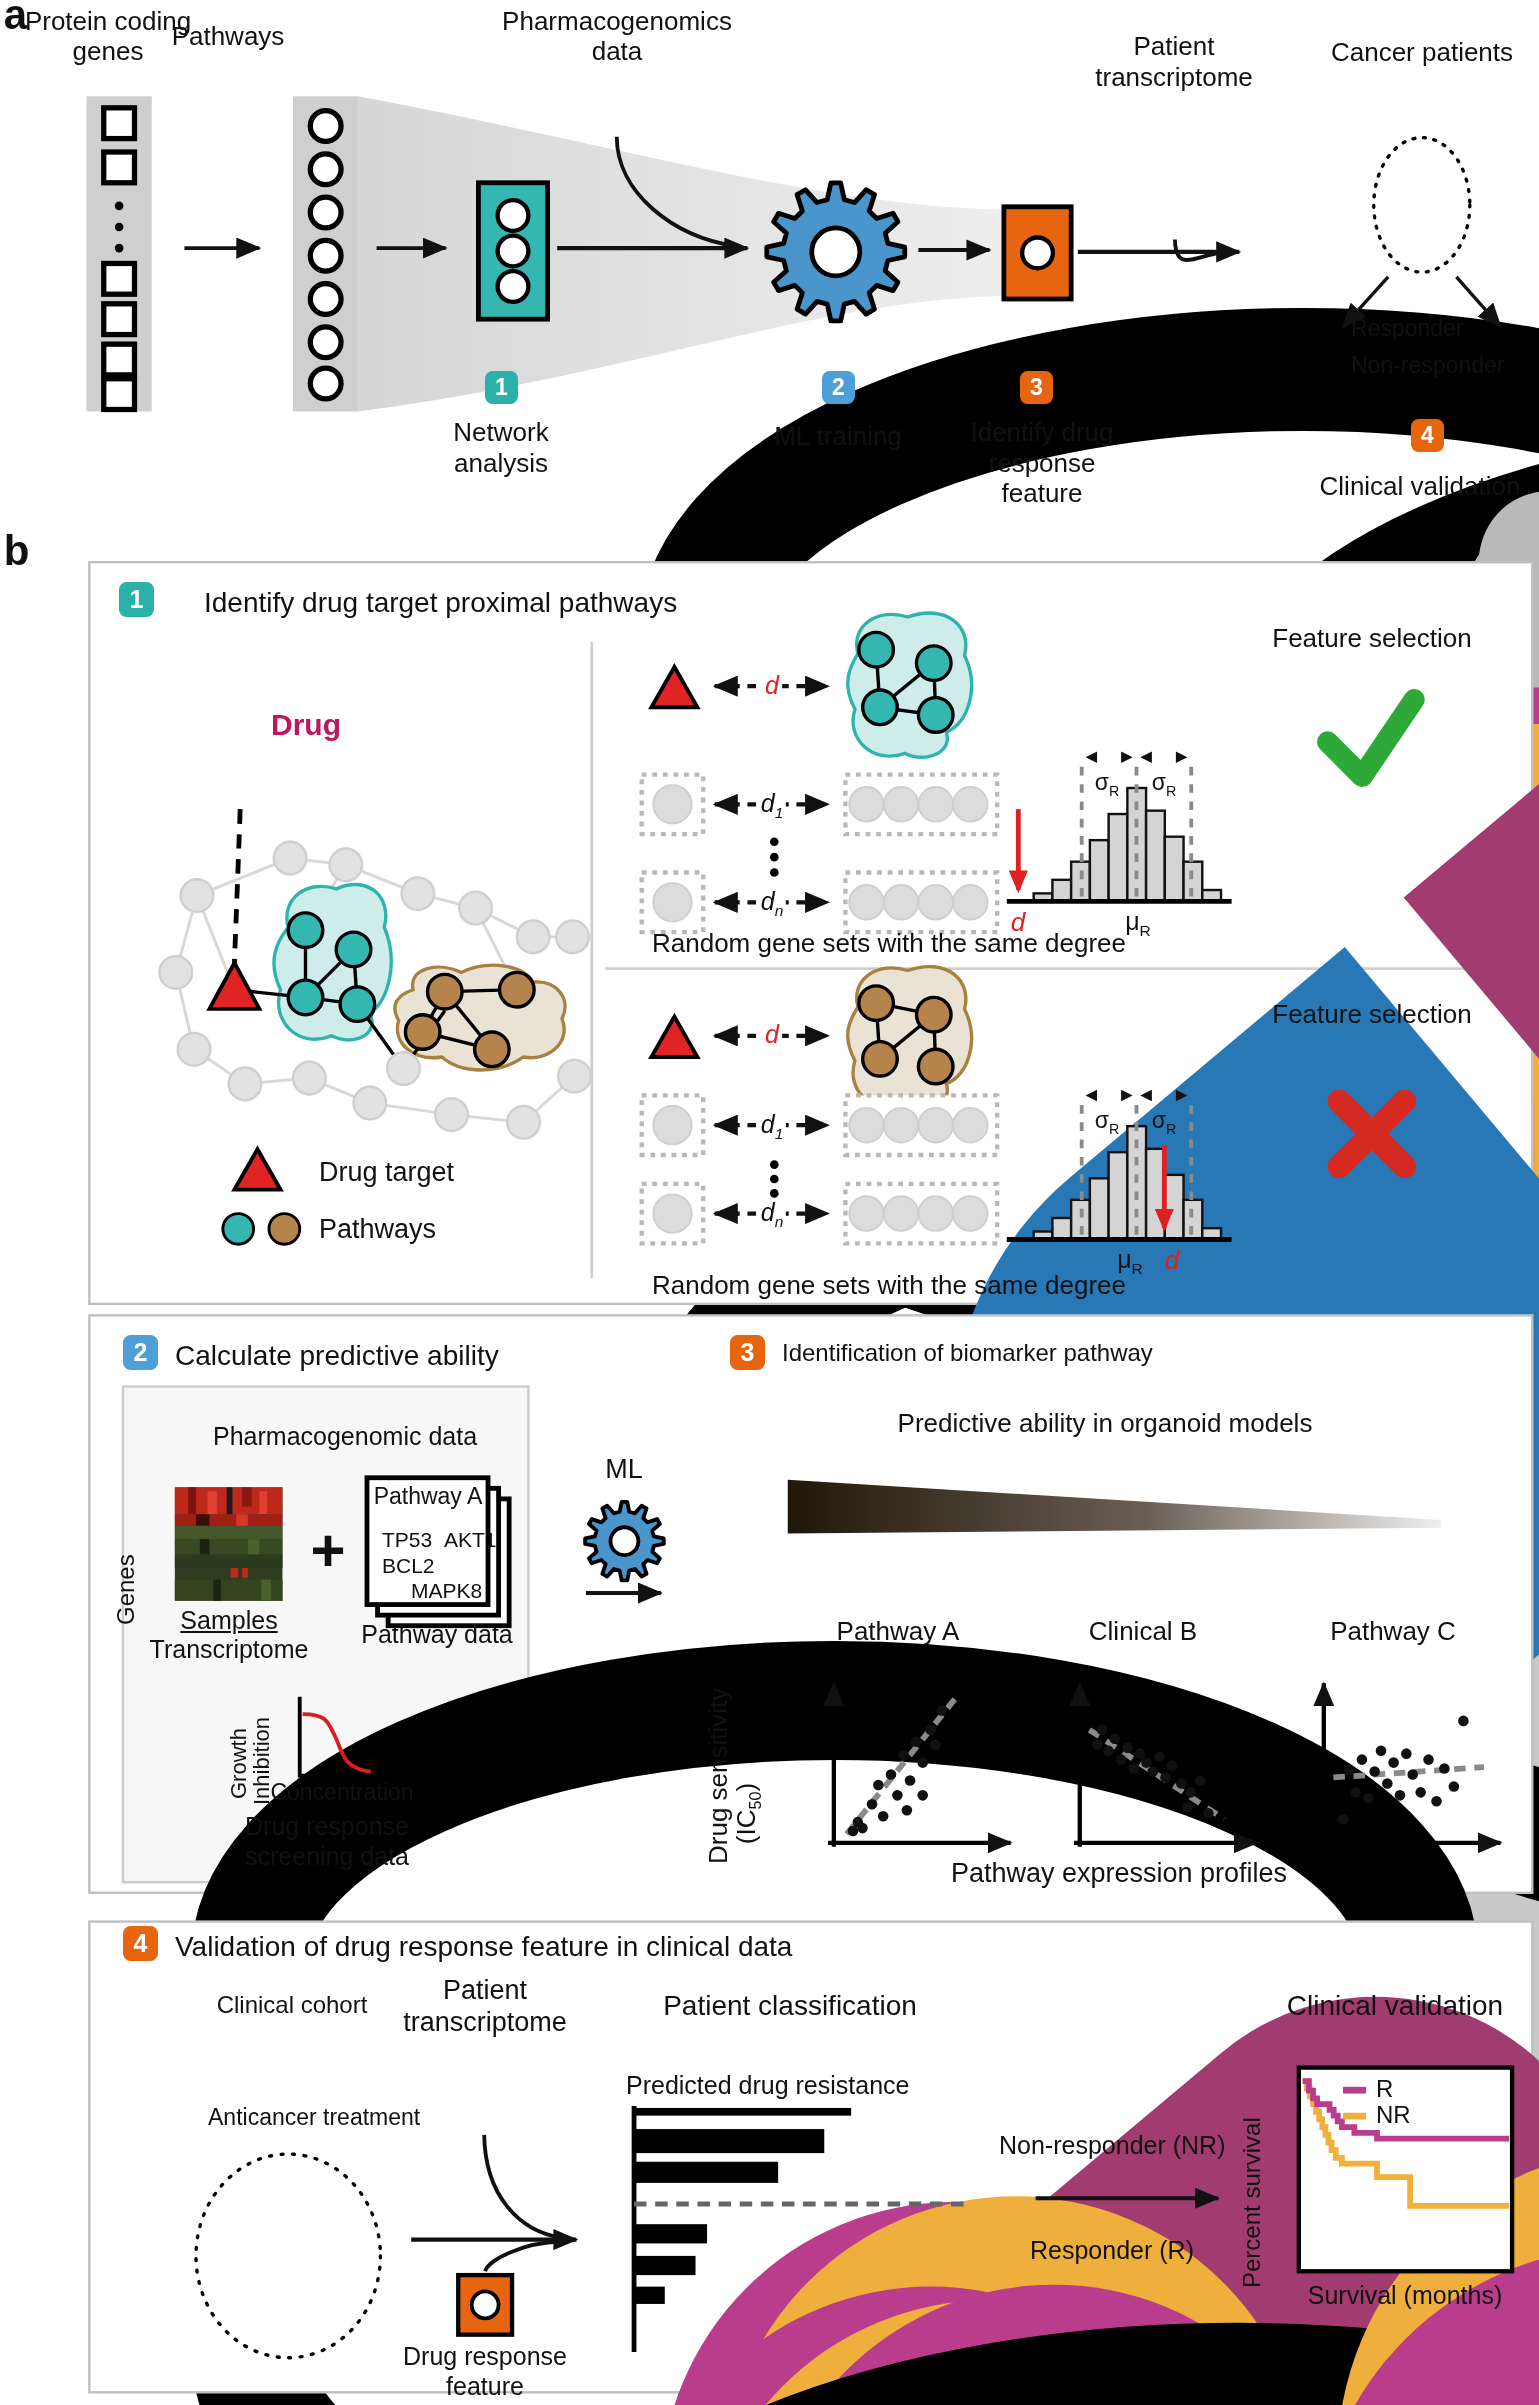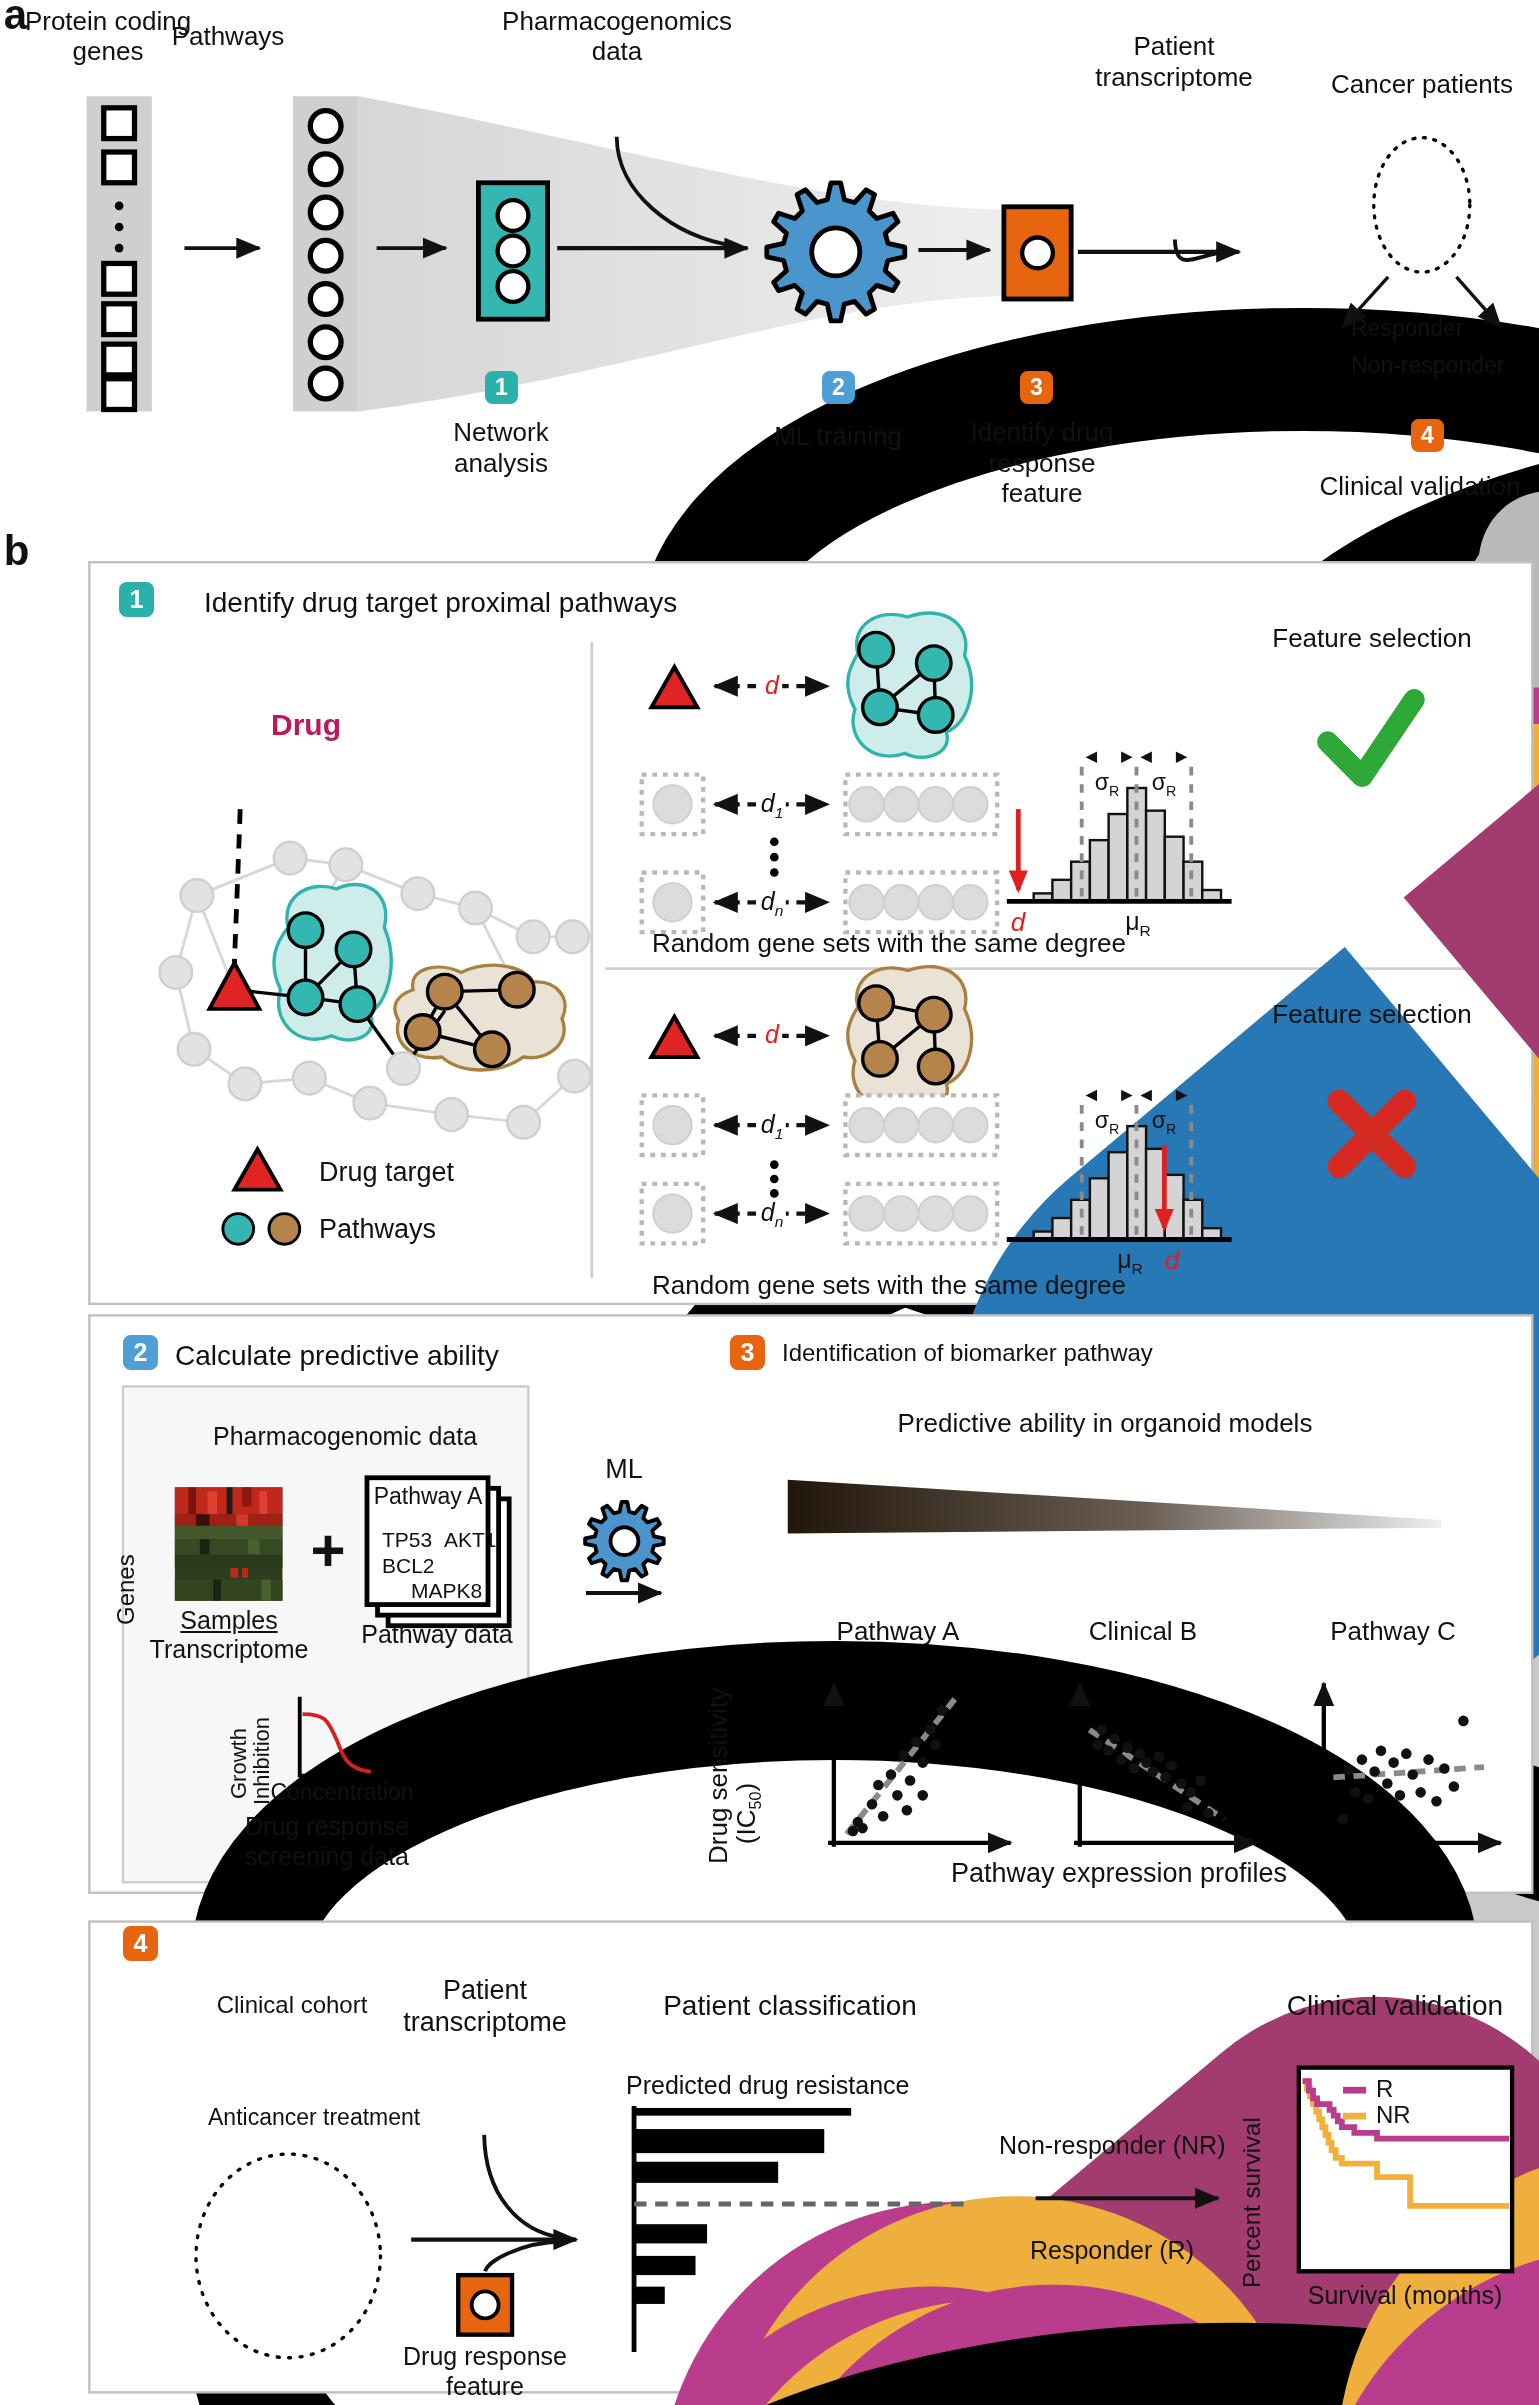--- a/index.html
+++ b/index.html
@@ -542,21 +542,21 @@
 </div>
 <div class="lbl cx" style="left:228px;top:21px;font-size:26px;">Pathways</div>
 <div class="lbl cx" style="left:617px;top:5.8px;font-size:26px;">
   <span class="bl">Pharmacogenomics</span>
       <span class="bl">data</span>
 </div>
 <div class="lbl cx" style="left:1174px;top:31px;font-size:26px;">
   <span class="bl">Patient</span>
       <span class="bl">transcriptome</span>
 </div>
-<div class="lbl cx" style="left:1422px;top:37px;font-size:26px;margin-top:32px;">Cancer patients</div>
+<div class="lbl cx" style="left:1422px;top:37px;font-size:26px;">Cancer patients</div>
 
 <div class="badge teal" style="left:485px;top:371px;">1</div>
 <div class="badge blue" style="left:822px;top:371px;">2</div>
 <div class="badge orange" style="left:1020px;top:371px;">3</div>
 <div class="badge orange" style="left:1411px;top:419px;">4</div>
 
 <div class="lbl cx" style="left:501px;top:417px;font-size:26px;">
   <span class="bl">Network</span>
       <span class="bl">analysis</span>
 </div>
@@ -629,20 +629,21 @@
 <div class="lbl cx" style="left:1105px;top:1408px;font-size:26px;">Predictive ability in organoid models</div>
 <div class="lbl cx" style="left:898px;top:1616px;font-size:26px;">Pathway A</div>
 <div class="lbl cx" style="left:1143px;top:1616px;font-size:26px;">Clinical B</div>
 <div class="lbl cx" style="left:1393px;top:1616px;font-size:26px;">Pathway C</div>
 <div class="vt" style="left:734px;top:1833px;font-size:26px;">Drug sensitivity</div>
 <div class="vt" style="left:765px;top:1810px;font-size:26px;"><span>(IC</span><sub>50</sub><span>)</span></div>
 <div class="lbl cx" style="left:1119px;top:1858px;font-size:27px;">Pathway expression profiles</div>
 
 
 <div class="badge orange big" style="left:123px;top:1926px;">4</div>
+<div class="lbl" style="left:175px;top:1930px;font-size:28px;">Validation of drug response feature in clinical data</div>
 <div class="lbl cx" style="left:272px;top:1991px;font-size:24px;margin-left:20px;">Clinical cohort</div>
 <div class="lbl" style="left:208px;top:2104px;font-size:23px;">Anticancer treatment</div>
 <div class="lbl cx" style="left:485px;top:1975px;font-size:27px;">
   <span class="bl">Patient</span>
       <span class="bl">transcriptome</span>
 </div>
 <div class="lbl cx" style="left:790px;top:1989px;font-size:28px;">Patient classification</div>
 <div class="lbl" style="left:626px;top:2071px;font-size:25px;">Predicted drug resistance</div>
 <div class="lbl" style="left:999px;top:2131px;font-size:25px;">Non-responder (NR)</div>
 <div class="lbl" style="left:1030px;top:2236px;font-size:25px;">Responder (R)</div>

